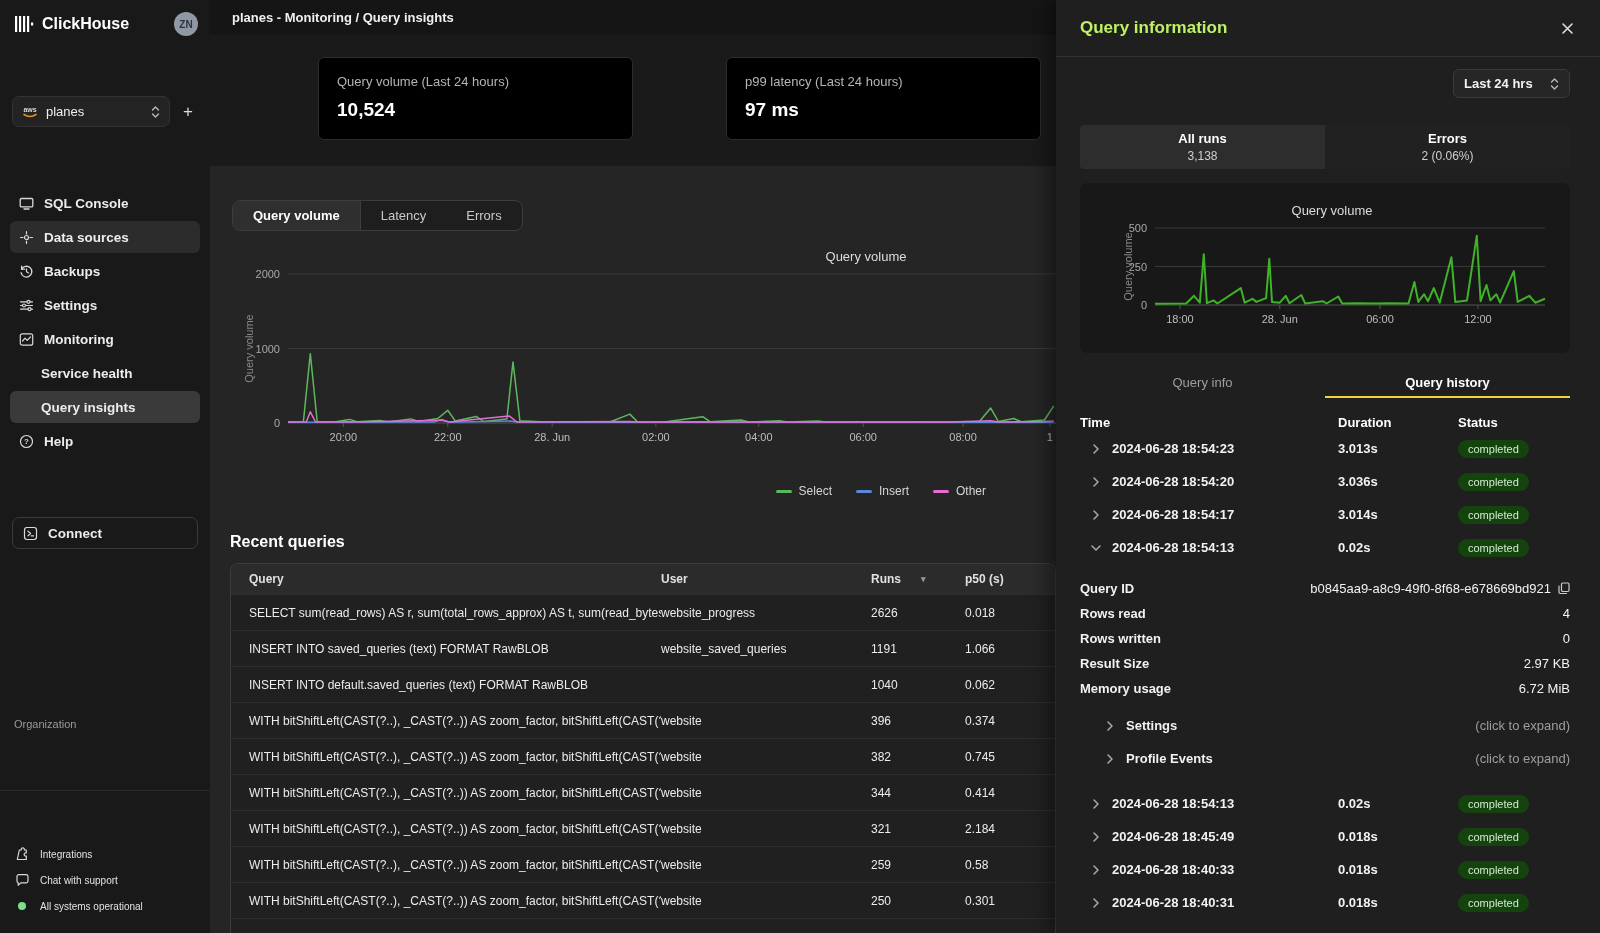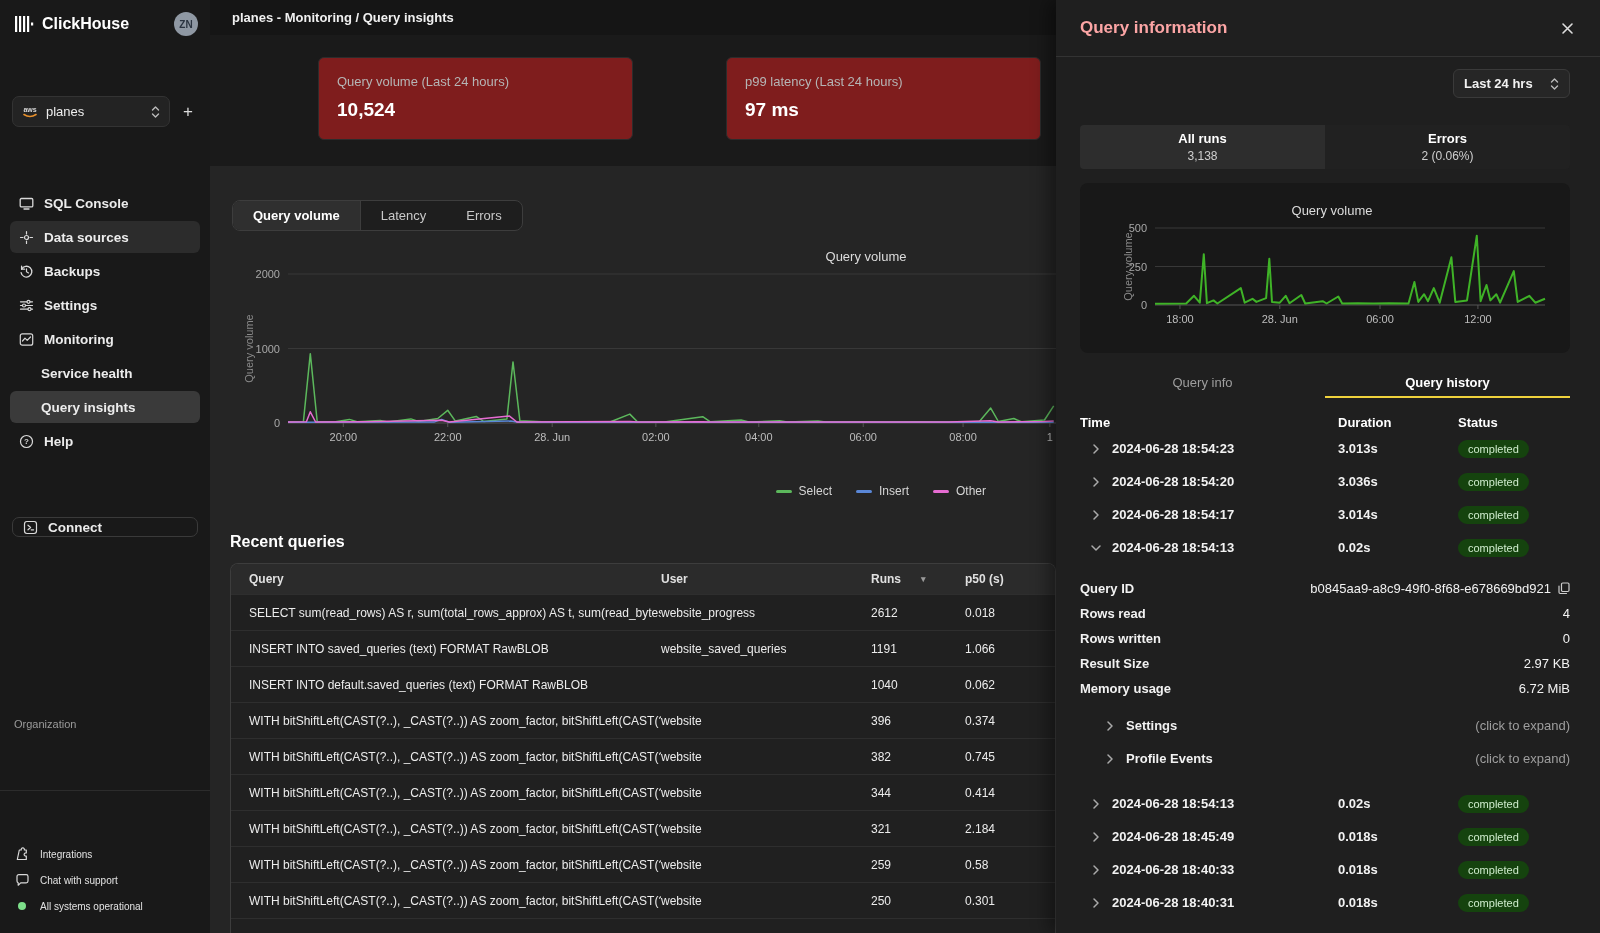--- a/index.html
+++ b/index.html
@@ -15,36 +15,36 @@
   .ws-row { display:flex; align-items:center; padding:10px 12px 4px 12px; gap:8px; }
   .ws-select { flex:1; height:31px; background:#232323; border:1px solid #333; border-radius:7px; display:flex; align-items:center; padding:0 9px; gap:8px; }
   .ws-label { flex:1; font-size:13px; color:#eee; }
   .plus-btn { width:20px; text-align:center; font-size:17px; color:#ddd; cursor:pointer; }
   .nav { margin-top:14px; }
   .nav-item { display:flex; align-items:center; gap:10px; height:32px; margin:2px 10px; padding:0 8px; border-radius:6px; font-size:13.5px; color:#ececec; font-weight:bold; }
   .nav-item.active1 { background:#2c2c2c; }
   .nav-item.active2 { background:#3a3a3a; }
   .nav-item.sub { padding-left:31px; }
   .nav-ic { width:16px; display:flex; justify-content:center; color:#d9d9d9; }
-  .connect-box { margin:18px 12px 0 12px; height:20px; border:1px solid #3a3a3a; border-radius:7px; display:flex; align-items:center; gap:10px; padding:0 9px; font-size:13.5px; font-weight:bold; color:#ececec;text-align:right; }
+  .connect-box { margin:18px 12px 0 12px; height:32px; border:1px solid #3a3a3a; border-radius:7px; display:flex; align-items:center; gap:10px; padding:0 9px; font-size:13.5px; font-weight:bold; color:#ececec;text-align:right; }
   .side-spacer { flex:1; }
   .org-label { font-size:11px; color:#9a9a9a; padding:0 14px; margin-bottom:8px; }
   .org-row { display:flex; align-items:center; gap:10px; padding:0 14px; height:30px; font-size:13.5px; font-weight:bold; color:#ececec; }
   .org-chev { margin-left:auto; color:#bbb; }
   .side-div { border-top:1px solid #2c2c2c; margin:12px 0 10px 0; }
   .foot-item { display:flex; align-items:center; gap:10px; padding:0 14px; height:26px; font-size:10px; color:#e2e2e2; }
   .green-dot { width:8px; height:8px; border-radius:50%; background:#7ddf8a; margin:0 4px; }
   .side-bottom { padding-bottom:14px; }
 
   
   .main { position:absolute; left:210px; top:0; width:846px; height:933px; background:#252525; overflow:hidden; }
   .topbar { height:35px; background:#151515; display:flex; align-items:center; padding-left:22px; }
   .breadcrumb { font-size:13px; font-weight:bold; color:#f0f0f0; }
   .statband { background:#1a1a1a; padding:22px 0 26px 108px; display:flex; gap:93px; }
-  .stat-card { width:315px; height:83px; background:#7f1d1d; border:1px solid #2c2c2c; border-radius:6px; padding:16px 18px; }
+  .stat-card { width:315px; height:83px; background:#000000; border:1px solid #2c2c2c; border-radius:6px; padding:16px 18px; }
   .stat-label { font-size:13px; color:#b5b5b5; }
   .stat-value { font-size:19px; font-weight:bold; color:#fff; margin-top:10px; }
   .chart-section { padding-top:34px; }
   .tabs { display:inline-flex; margin-left:22px; border:1px solid #3d3d3d; border-radius:8px; overflow:hidden; background:#1e1e1e; }
   .tab { padding:7px 20px; font-size:13px; color:#c9c9c9; cursor:pointer; }
   .tab.active { background:#2f2f2f; color:#fff; font-weight:bold; border-right:1px solid #3d3d3d; }
   .chart-wrap { margin-top:4px; }
   .legend { display:flex; justify-content:flex-end; padding-right:70px; gap:24px; align-items:center; height:20px; margin-top:2px; }
   .legend-item { display:flex; align-items:center; gap:7px; font-size:12px; color:#d5d5d5; }
   .legend-dash { width:16px; height:3px; border-radius:2px; }
@@ -55,21 +55,21 @@
   .rq-row { display:flex; align-items:center; height:36px; border-top:1px solid #2e2e2e; font-size:12px; color:#ececec; }
   .c-query { flex:1; padding-left:18px; white-space:nowrap; overflow:hidden; }
   .c-user { width:210px; white-space:nowrap; }
   .c-runs { width:94px; display:flex; align-items:center; gap:20px; }
   .c-p50 { width:90px; }
   .sort-ic { color:#9a9a9a; font-size:9px; }
 
   
   .panel { position:absolute; left:1056px; top:0; width:544px; height:933px; background:#1f1f1f; box-shadow:-8px 0 16px rgba(0,0,0,.38); padding:0 30px 0 24px; }
   .p-header { height:57px; display:flex; align-items:center; justify-content:space-between; border-bottom:1px solid #333; margin:0 -30px 0 -24px; padding:0 26px 0 24px; }
-  .p-title { font-size:17px; font-weight:bold; color:#fca5a5; }
+  .p-title { font-size:17px; font-weight:bold; color:#bef264; }
   .close-btn { color:#ddd; cursor:pointer; display:flex; }
   .p-select-row { margin-top:12px; display:flex; justify-content:flex-end; }
   .p-select { height:29px; min-width:117px; background:#262626; border:1px solid #3a3a3a; border-radius:6px; display:flex; align-items:center; justify-content:space-between; padding:0 10px; font-size:13px; font-weight:bold; color:#f2f2f2; gap:10px; }
   .segments { margin-top:27px; display:flex; height:44px; border-radius:4px; overflow:hidden; }
   .segment { flex:1; display:flex; flex-direction:column; align-items:center; justify-content:center; background:#212121; cursor:pointer; }
   .segment.active { background:#2d2d2d; }
   .seg-label { font-size:13px; font-weight:bold; color:#fff; }
   .seg-value { font-size:12px; color:#cfcfcf; margin-top:3px; }
   .mini-card { margin-top:14px; height:170px; background:#181818; border-radius:8px; overflow:hidden; }
   .p-tabs { margin-top:16px; display:flex; height:29px; }
@@ -325,21 +325,21 @@
             <span>Runs</span>
             <span class="sort-ic">▾</span>
           </div>
         <div class="c-p50">p50 (s)</div>
       </div>
       <div>
 
       <div class="rq-row">
             <div class="c-query">SELECT sum(read_rows) AS r, sum(total_rows_approx) AS t, sum(read_bytes) ...</div>
             <div class="c-user">website_progress</div>
-            <div class="c-runs">2612</div>
+            <div class="c-runs">2626</div>
             <div class="c-p50">0.018</div>
           </div>
           <div class="rq-row">
             <div class="c-query">INSERT INTO saved_queries (text) FORMAT RawBLOB</div>
             <div class="c-user">website_saved_queries</div>
             <div class="c-runs">1191</div>
             <div class="c-p50">1.066</div>
           </div>
           <div class="rq-row">
             <div class="c-query">INSERT INTO default.saved_queries (text) FORMAT RawBLOB</div>

